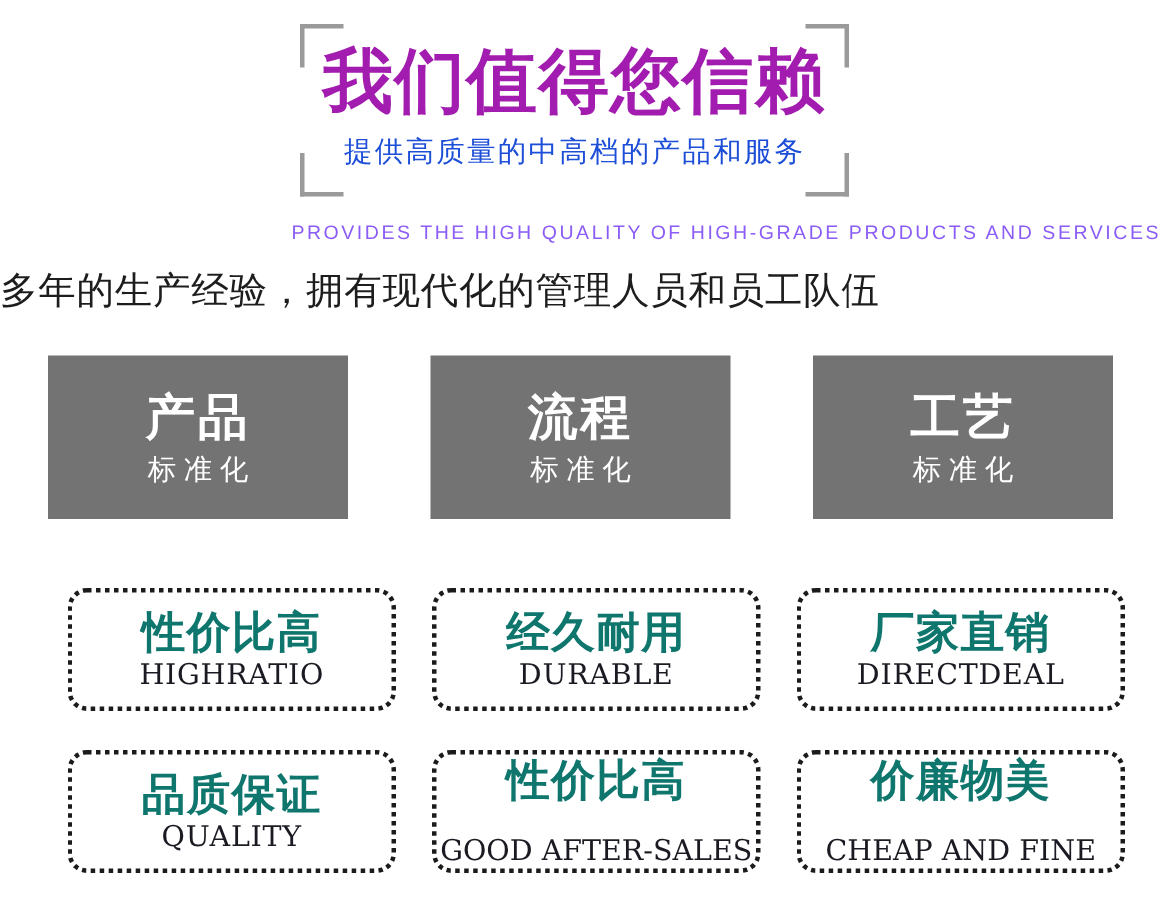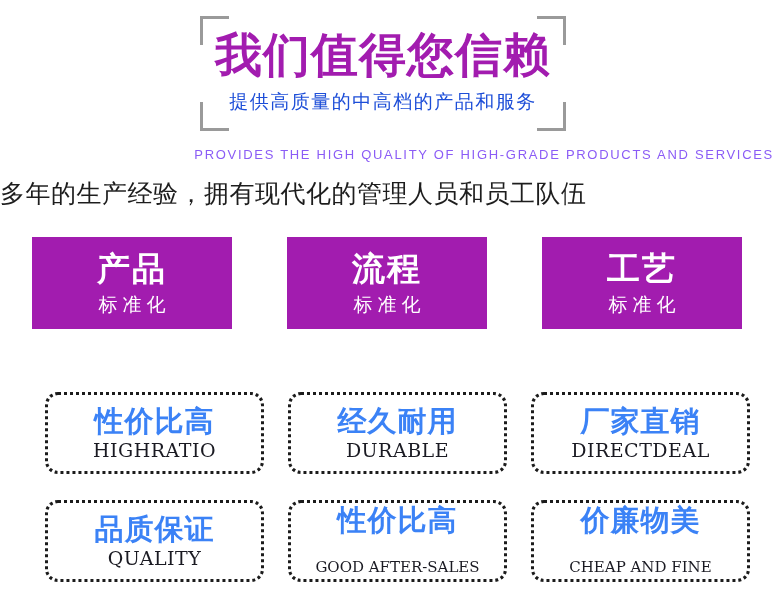--- a/index.html
+++ b/index.html
@@ -99,22 +99,22 @@
     position: absolute;
     left: 32px;
     top: 237px;
     width: 710px;
     height: 104px;
     display: flex;
     justify-content: space-between;
   }
   .blue-card {
     width: 200px;
-    height: 92px;
-    background: #a21caf;
+    height: 109px;
+    background: #737373;
     display: flex;
     flex-direction: column;
     align-items: center;
     justify-content: center;
     box-sizing: border-box;
     padding-top: 2px;
   }
   .blue-card-title {
     font-size: 33px;
     line-height: 40px;
@@ -151,36 +151,36 @@
     border-radius: 13px;
     background: #ffffff;
     display: flex;
     flex-direction: column;
     align-items: center;
     justify-content: center;
   }
   .feature-cn {
     font-size: 29px;
     line-height: 34px;
-    color: #3b82f6;
+    color: #0f766e;
     letter-spacing: 1px;
     font-family: "DejaVu Serif", "Liberation Serif", serif;
     font-weight: bold;
     white-space: nowrap;
   }
   .feature-en {
     font-size: 19px;
     line-height: 24px;
     color: #1a1a22;
     letter-spacing: 0.5px;
     font-family: "DejaVu Serif", "Liberation Serif", serif;
     white-space: nowrap;
   }
   .feature-en.compact {
-    font-size: 15px;
+    font-size: 19px;
     letter-spacing: 0;
     margin-top: 18px;
   }
 </style>
 </head>
 <body>
 
 <div id="header-block">
   <span class="corner tl"></span>
   <span class="corner tr"></span>

